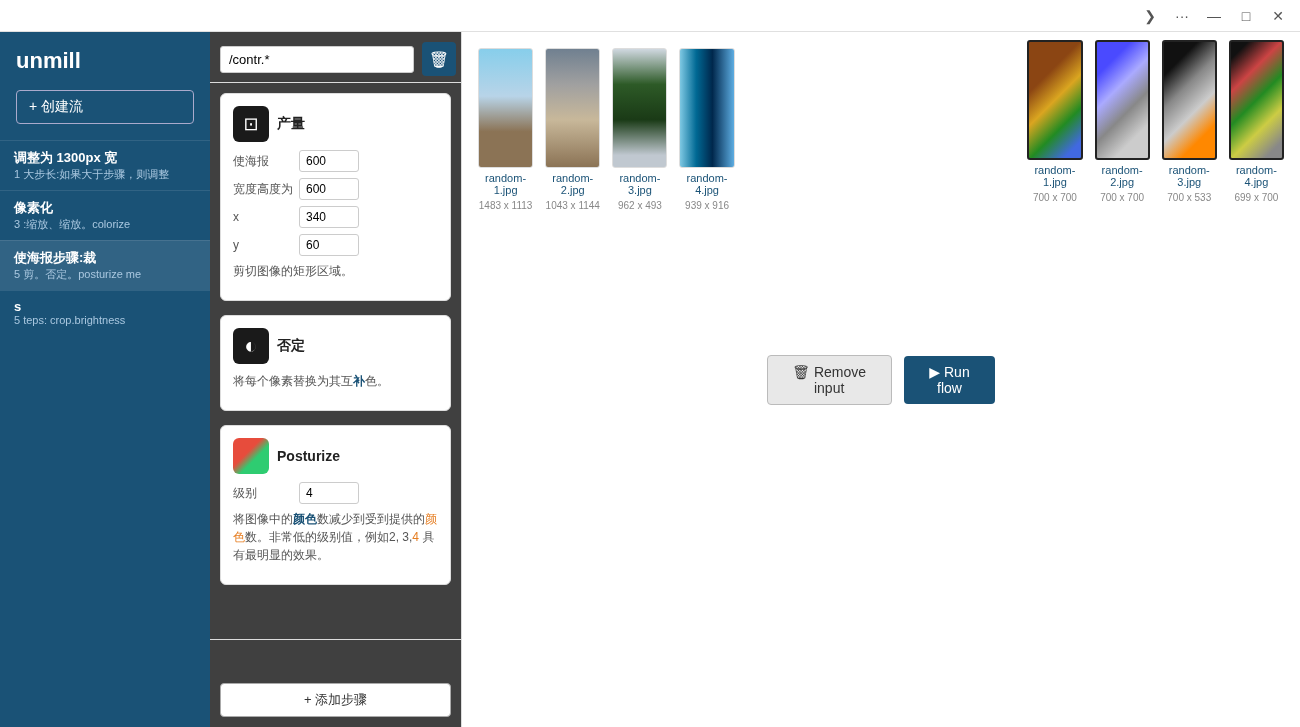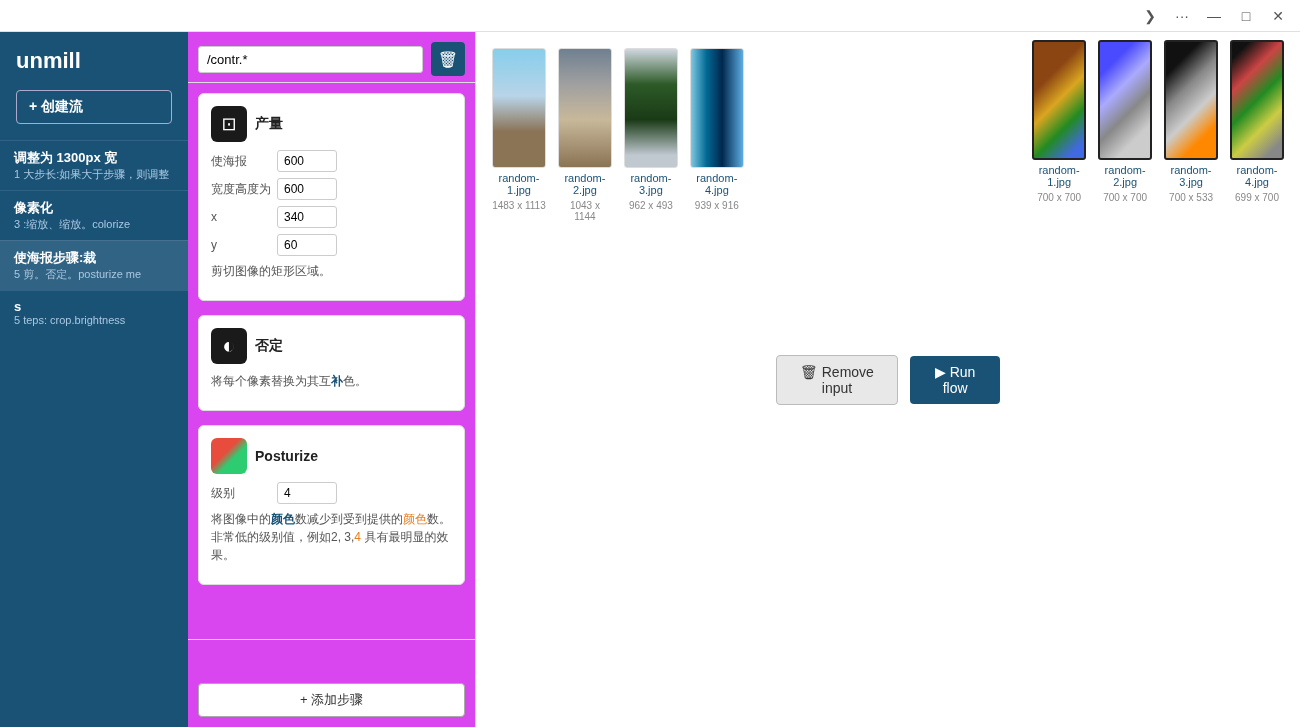--- a/index.html
+++ b/index.html
@@ -37,21 +37,21 @@
 
     
     .main-layout {
       display: flex;
       flex: 1;
       overflow: hidden;
     }
 
     
     .sidebar {
-      width: 188px;
+      width: 210px;
       background: #1a5276;
       color: #fff;
       display: flex;
       flex-direction: column;
       flex-shrink: 0;
       overflow: hidden;
     }
     .sidebar-title {
       font-size: 22px;
       font-weight: bold;
@@ -63,21 +63,20 @@
       background: #1a5276;
       border: 1.5px solid #aac;
       color: #fff;
       border-radius: 4px;
       padding: 7px 12px;
       cursor: pointer;
       font-size: 14px;
       display: flex;
       align-items: center;
       gap: 6px;
-      font-weight: bold;
     }
 
     .sidebar-item {
       padding: 8px 14px;
       border-top: 1px solid rgba(255,255,255,0.10);
     }
     .sidebar-item.active {
       background: rgba(255,255,255,0.1);
     }
     .sidebar-item-title {
@@ -85,22 +84,22 @@
       color: #fff;
       font-weight: 600;
     }
     .sidebar-item-subtitle {
       font-size: 11px;
       color: #aac8e0;
     }
 
     
     .middle-panel {
-      width: 288px;
-      background: #d946ef;
+      width: 252px;
+      background: #404040;
       border-right: 1px solid #ddd;
       display: flex;
       flex-direction: column;
       flex-shrink: 0;
       overflow: hidden;
     }
     .middle-top {
       display: flex;
       align-items: center;
       padding: 10px 10px 6px 10px;

